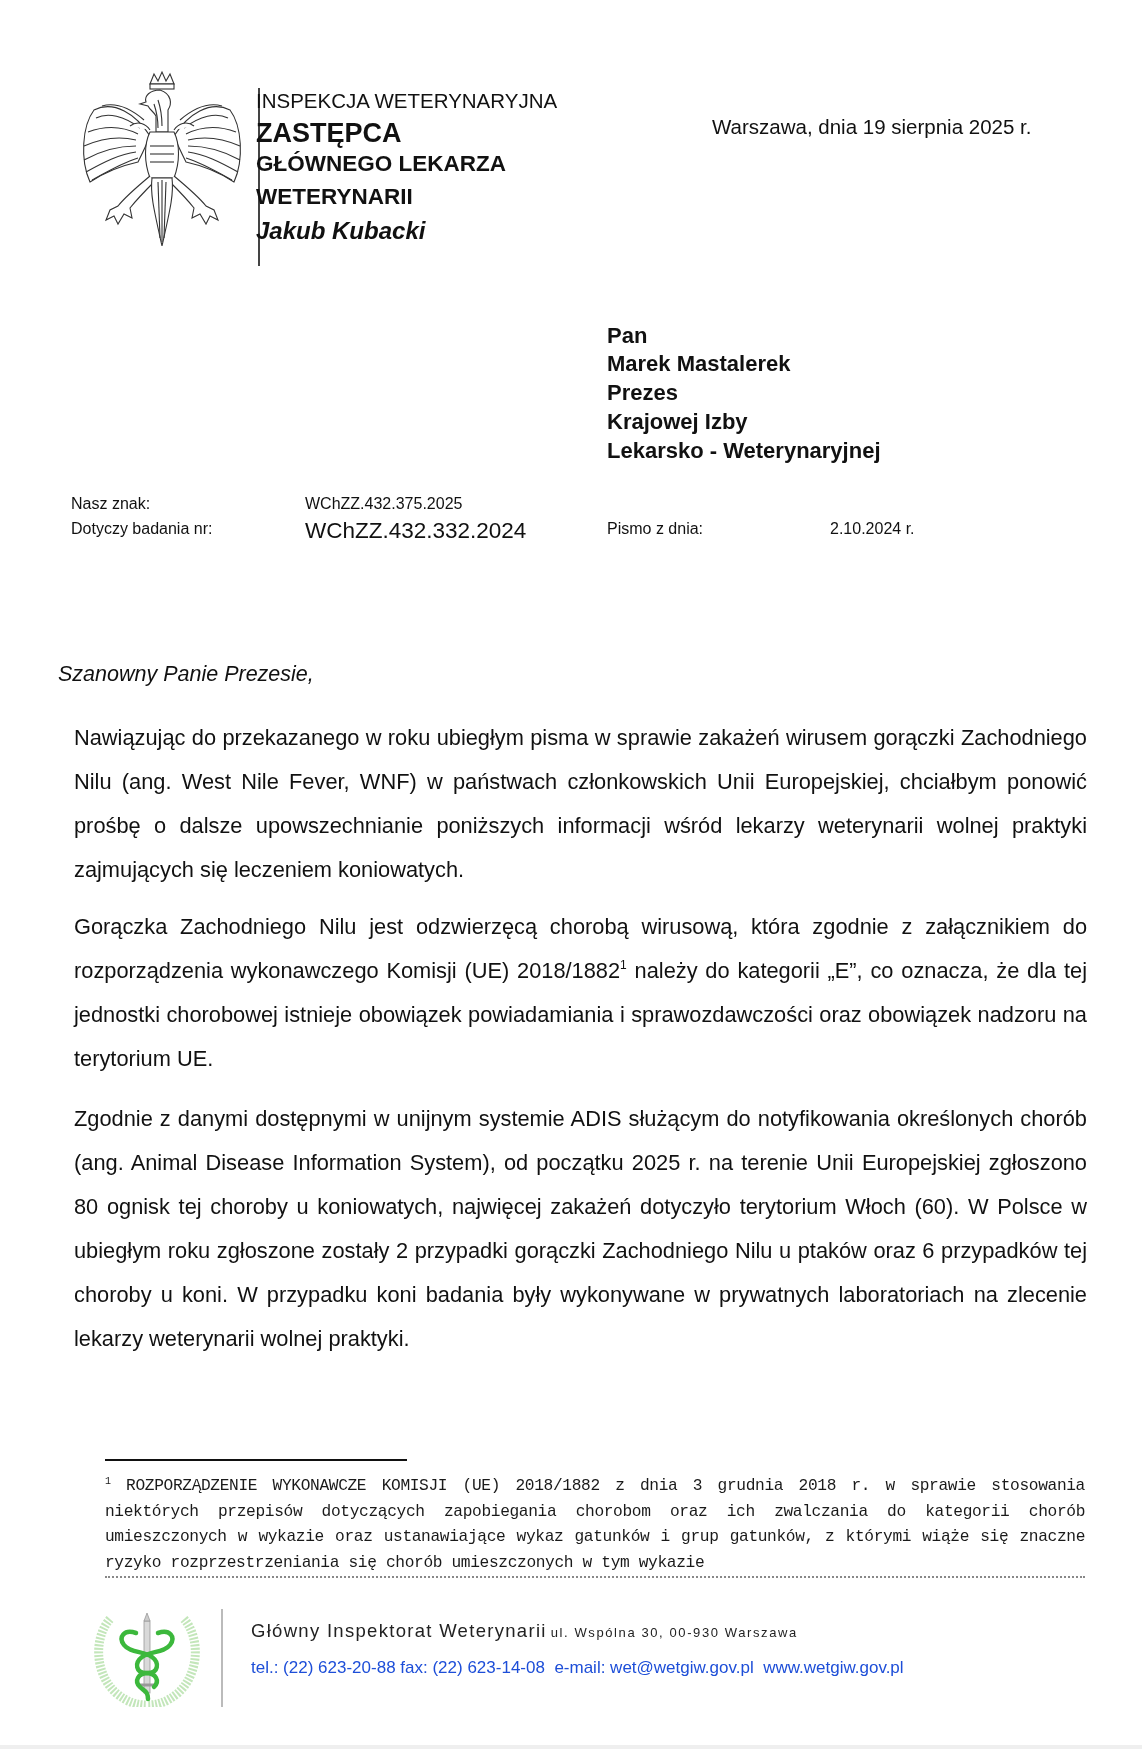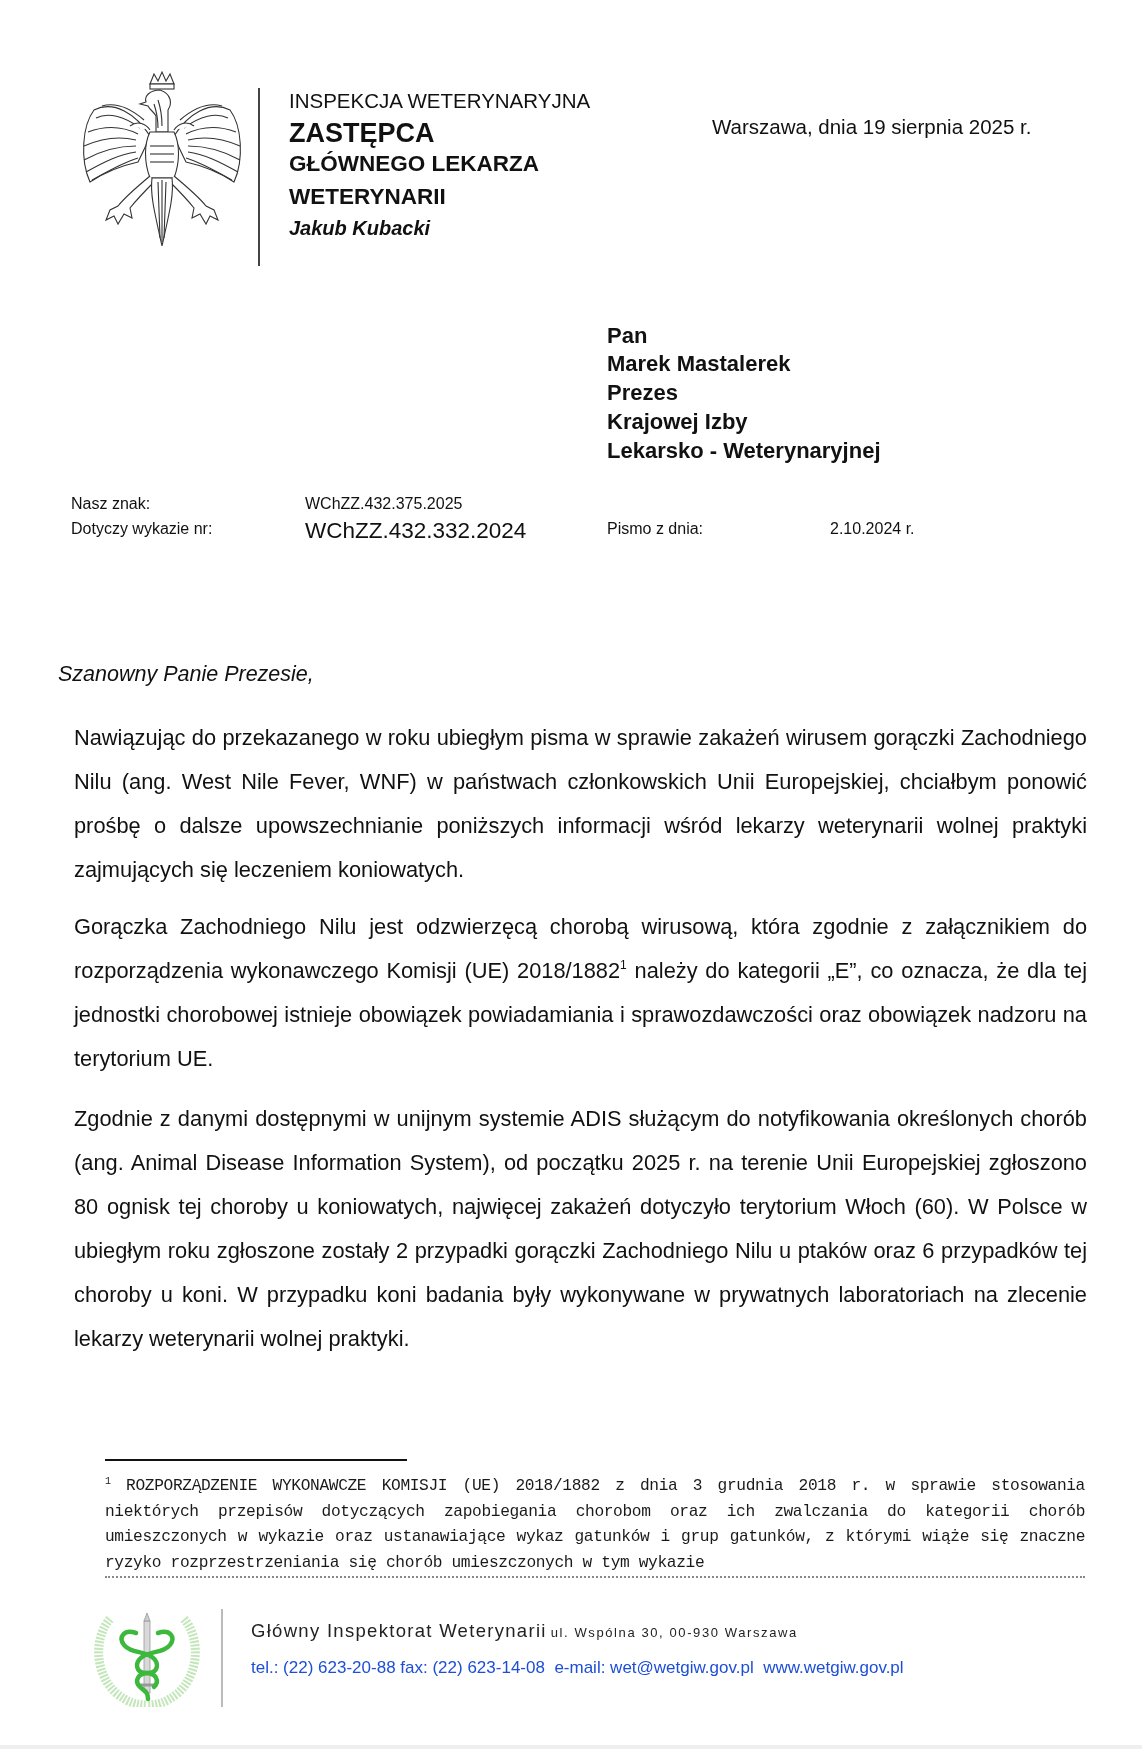--- a/index.html
+++ b/index.html
@@ -4,26 +4,26 @@
   <style>
     * { box-sizing: border-box; margin: 0; padding: 0; }
     html, body { width: 1142px; height: 1749px; background: #ffffff; overflow: hidden; }
     body { position: relative; font-family: "Liberation Sans", sans-serif; color: #111; }
 
     .abs { position: absolute; }
 
     
     #eagle { left: 80px; top: 70px; width: 164px; height: 180px; }
     #head-rule { left: 258px; top: 88px; width: 1.5px; height: 178px; background: #444; }
-    .head-line { position: absolute; left: 289px; white-space: nowrap; text-align: right; }
+    .head-line { position: absolute; left: 256px; white-space: nowrap; text-align: right; }
     #head-inspekcja { top: 89px; font-size: 20.5px; font-weight: normal; }
     #head-zastepca { top: 118px; font-size: 27px; font-weight: bold; }
     #head-glownego { top: 151px; font-size: 22.5px; font-weight: bold; }
     #head-weterynarii { top: 184px; font-size: 22.5px; font-weight: bold; }
-    #head-name { top: 217px; font-size: 20px; font-weight: bold; font-style: italic; }
+    #head-name { top: 217px; font-size: 24px; font-weight: bold; font-style: italic; }
 
     #date-line { left: 712px; top: 115px; font-size: 20.5px; white-space: nowrap; }
 
     
     .rcp { position: absolute; left: 607px; font-size: 22px; font-weight: bold; white-space: nowrap; text-align: right; }
 
     
     .ref { position: absolute; font-size: 16px; white-space: nowrap; }
 
     
@@ -109,21 +109,21 @@
   <div class="rcp" style="top:323px;">Pan</div>
   <div class="rcp" style="top:351px;">Marek Mastalerek</div>
   <div class="rcp" style="top:380px;">Prezes</div>
   <div class="rcp" style="top:409px;">Krajowej Izby</div>
   <div class="rcp" style="top:438px;">Lekarsko - Weterynaryjnej</div>
 </div>
 
 <div>
   <div class="ref" style="left:71px; top:495px;">Nasz znak:</div>
   <div class="ref" style="left:305px; top:495px;">WChZZ.432.375.2025</div>
-  <div class="ref" style="left:71px; top:520px;">Dotyczy wykazie nr:</div>
+  <div class="ref" style="left:71px; top:520px;">Dotyczy badania nr:</div>
   <div class="ref" style="left:305px; top:518px; font-size:22.5px;">WChZZ.432.332.2024</div>
   <div class="ref" style="left:607px; top:520px;">Pismo z dnia:</div>
   <div class="ref" style="left:830px; top:520px;">2.10.2024 r.</div>
 </div>
 
 <div class="abs" id="salutation">Szanowny Panie Prezesie,</div>
 
 <p class="para" style="top:716px;">Nawiązując do przekazanego w roku ubiegłym pisma w sprawie zakażeń wirusem gorączki Zachodniego Nilu (ang. West Nile Fever, WNF) w państwach członkowskich Unii Europejskiej, chciałbym ponowić prośbę o dalsze upowszechnianie poniższych informacji wśród lekarzy weterynarii wolnej praktyki zajmujących się leczeniem koniowatych.</p>
 
 <p class="para" style="top:905px;"><span>Gorączka Zachodniego Nilu jest odzwierzęcą chorobą wirusową, która zgodnie z załącznikiem do rozporządzenia wykonawczego Komisji (UE) 2018/1882</span><sup>1</sup><span> należy do kategorii „E”, co oznacza, że dla tej jednostki chorobowej istnieje obowiązek powiadamiania i sprawozdawczości oraz obowiązek nadzoru na terytorium UE.</span></p>

